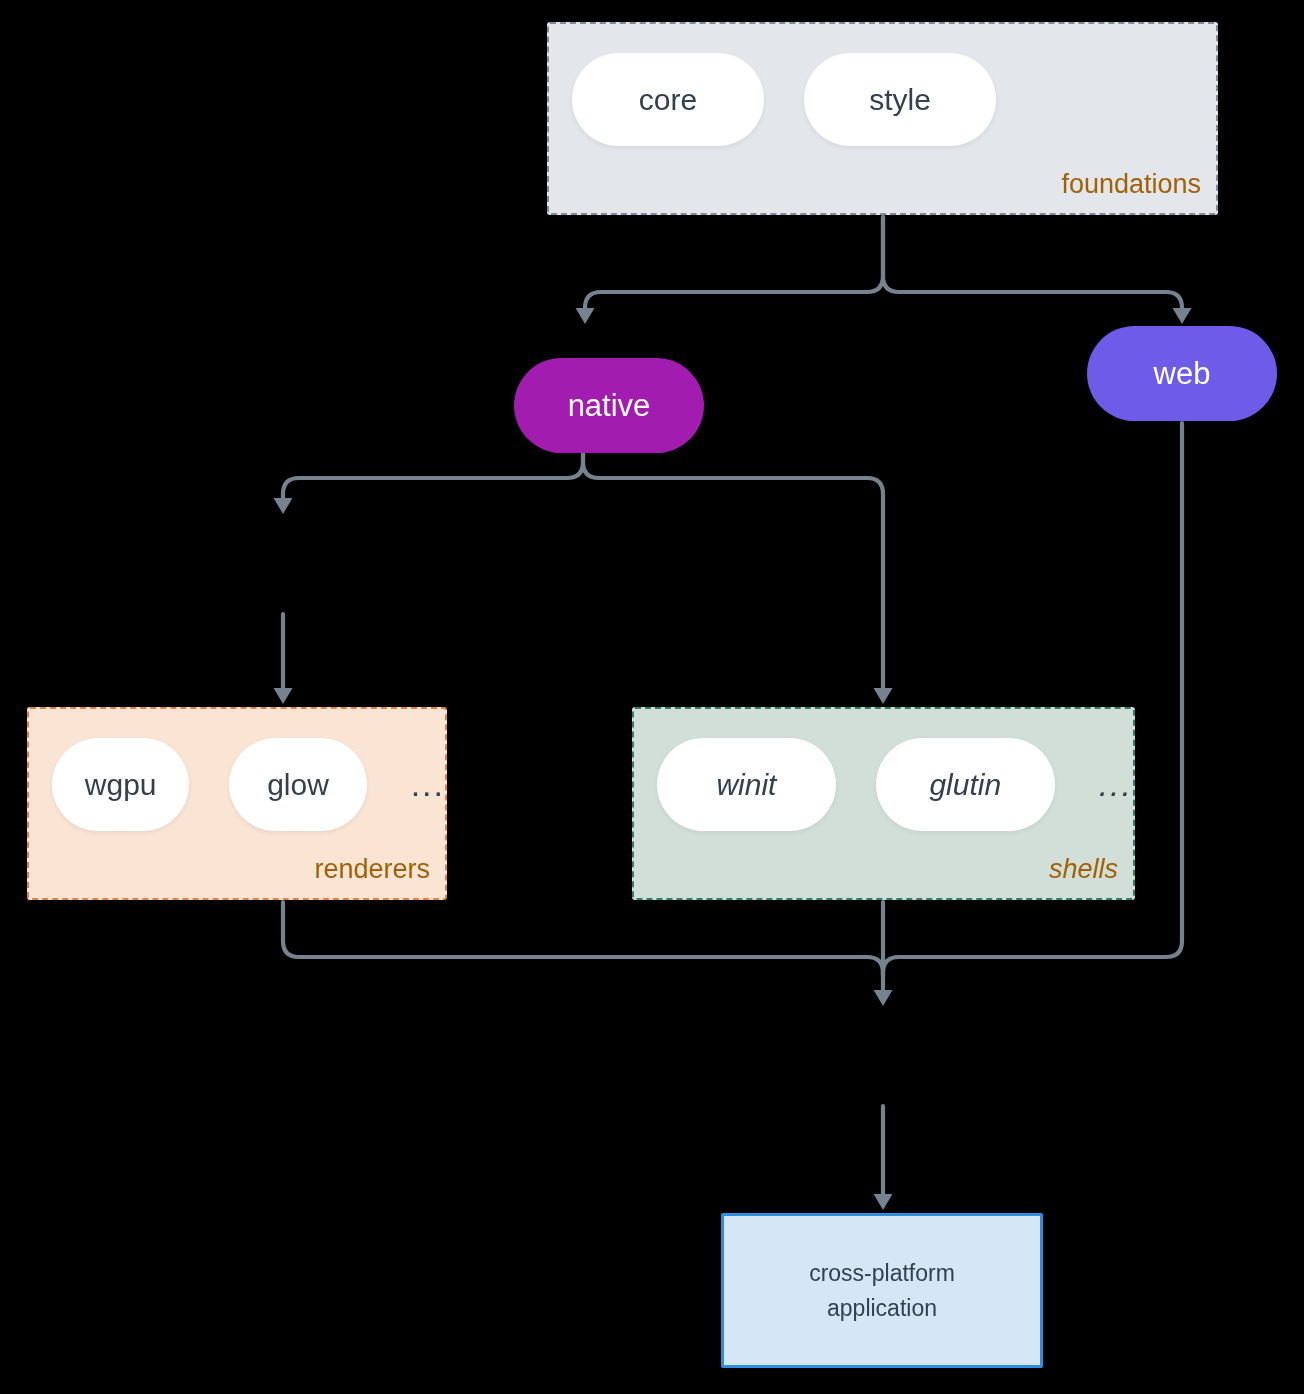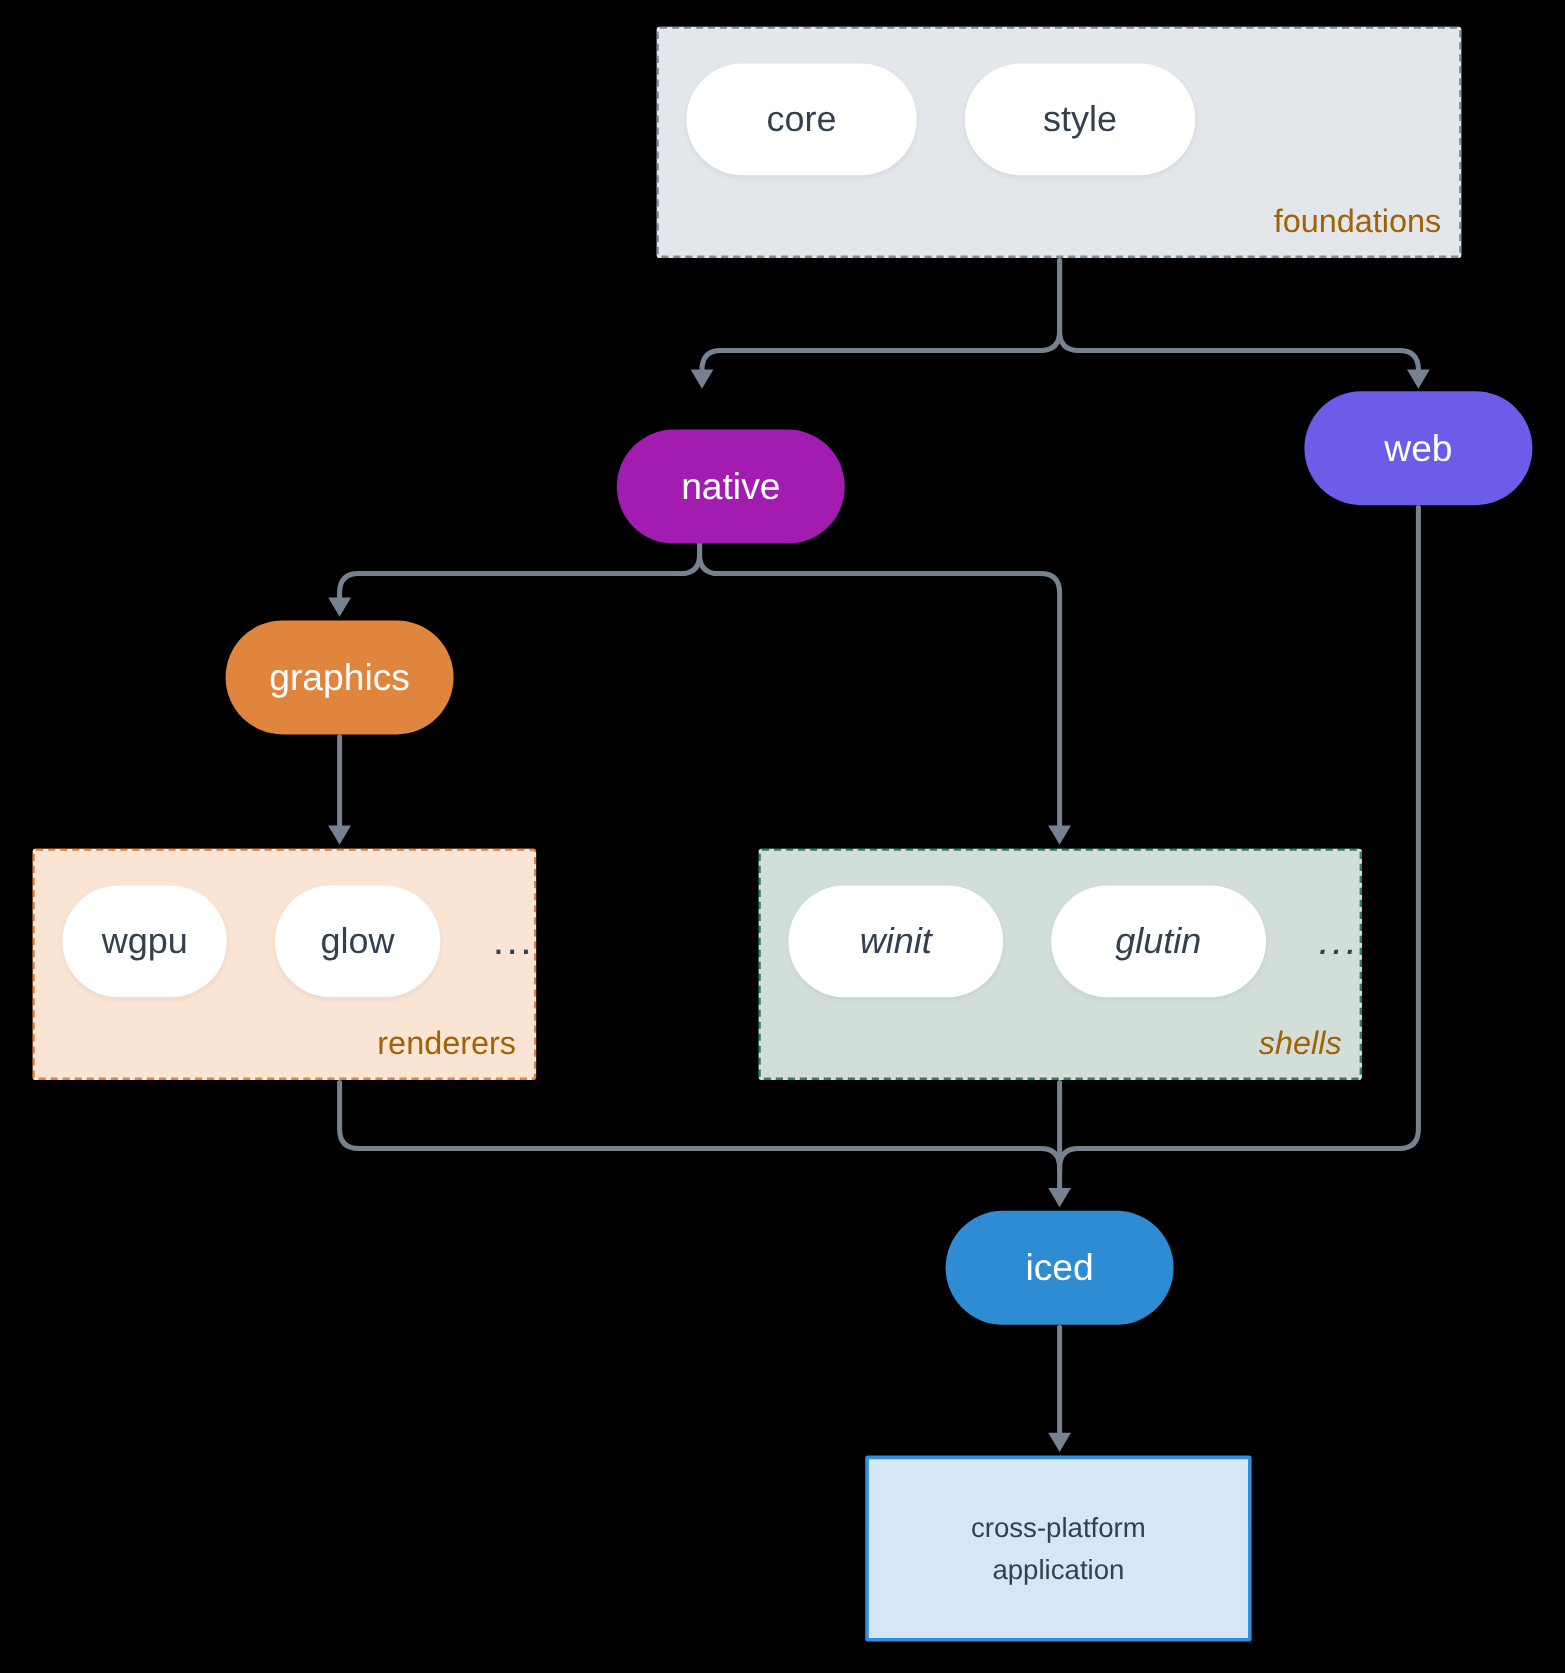--- a/index.html
+++ b/index.html
@@ -167,23 +167,20 @@
   </div>
 
   <div class="node-pill node-native">
     <span>native</span>
   </div>
 
   <div class="node-pill node-web">
     <span>web</span>
   </div>
 
-  <div class="node-pill node-graphics">
-    <span>graphics</span>
-  </div>
 
   <div class="group group-renderers">
     <div class="pills">
       <div class="pill-white">
         <span>wgpu</span>
       </div>
       <div class="pill-white">
         <span>glow</span>
       </div>
       <div class="ellipsis">...</div>
@@ -197,21 +194,18 @@
         <span>winit</span>
       </div>
       <div class="pill-white">
         <span>glutin</span>
       </div>
       <div class="ellipsis">...</div>
     </div>
     <div class="group-label">shells</div>
   </div>
 
-  <div class="node-pill node-iced">
-    <span>iced</span>
-  </div>
 
   <div class="node-app">
     <span>cross-platform application</span>
   </div>
 
 </div>
 
 </body></html>

